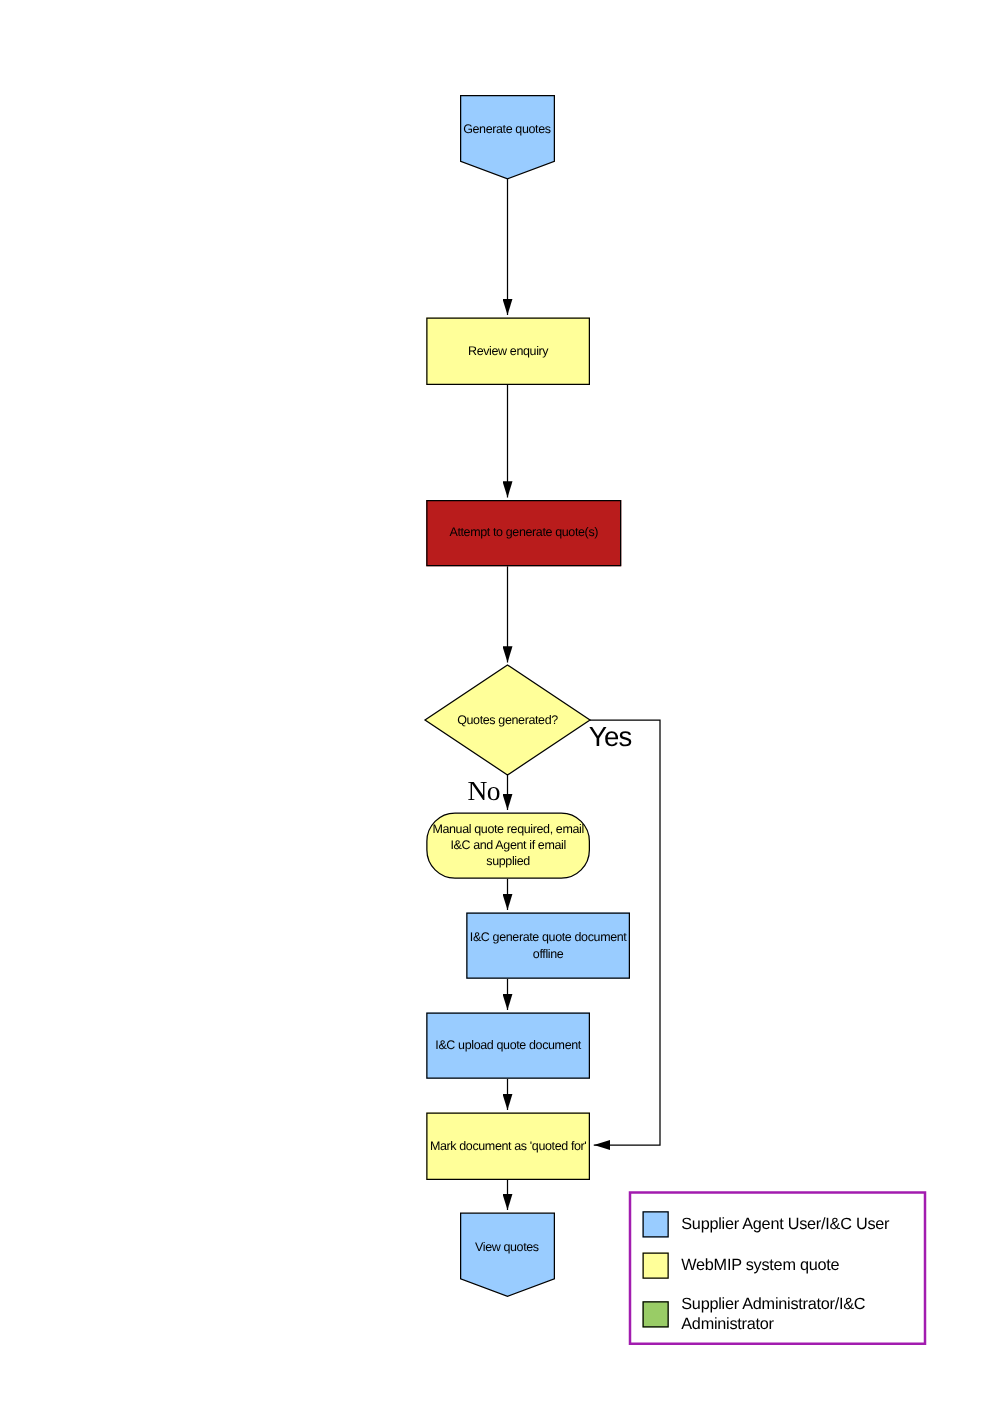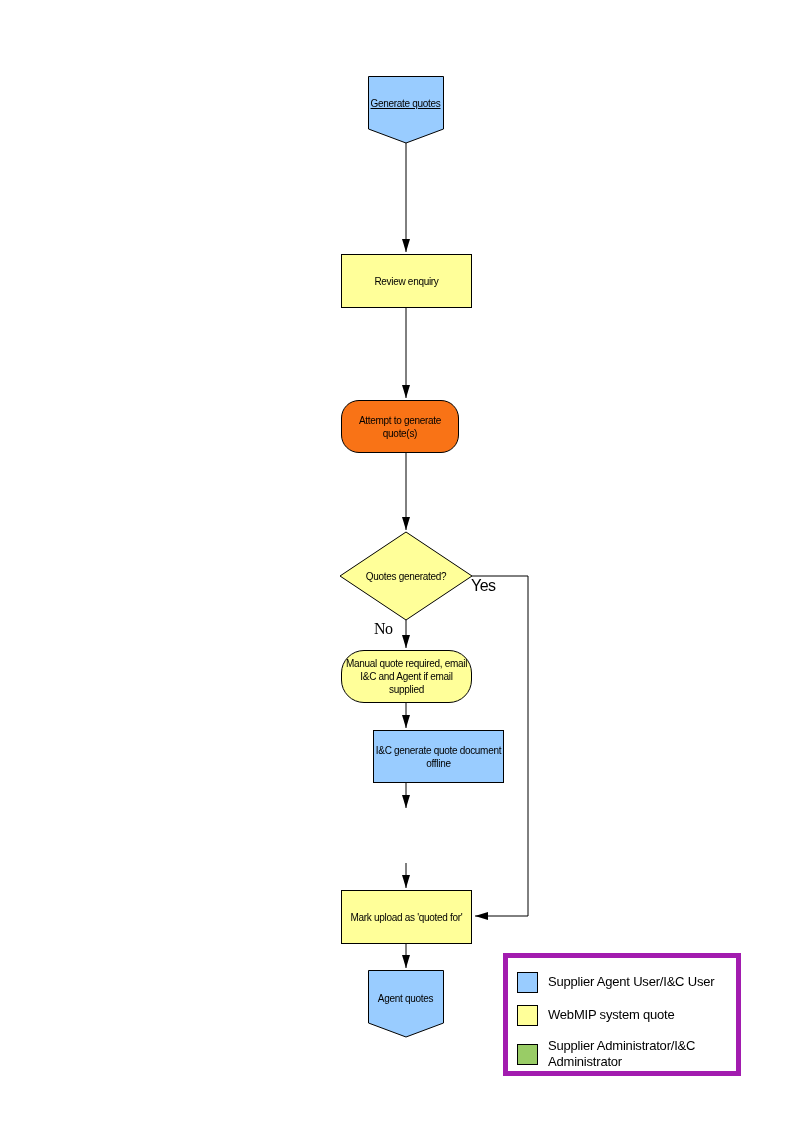--- a/index.html
+++ b/index.html
@@ -36,30 +36,30 @@
     align-items: center;
     justify-content: center;
     text-align: center;
     font-size: 10px;
     line-height: 1.3;
     letter-spacing: -0.3px;
     color: #000;
   }
   .branch-label {
     position: absolute;
-    font-size: 16px;
+    font-size: 22px;
     letter-spacing: -0.5px;
     color: #000;
     white-space: nowrap;
   }
   .legend {
     position: absolute;
     left: 503px; top: 953px;
     width: 238px; height: 123px;
-    border: 5px solid #a21caf;
+    border: 2px solid #a21caf;
     background: #ffffff;
     display: flex;
     flex-direction: column;
     justify-content: flex-start;
     gap: 12px;
     padding: 14px 10px 10px 9px;
   }
   .legend-row {
     display: flex;
     align-items: center;
@@ -99,48 +99,51 @@
     <line x1="406" y1="944" x2="406" y2="968" stroke="#000" stroke-width="1" marker-end="url(#arrowhead)"></line>
     <path d="M472,576 L528,576 L528,916 L475,916" fill="none" stroke="#000" stroke-width="1" marker-end="url(#arrowhead)"></path>
 
     <polygon points="368.5,76.5 443.5,76.5 443.5,129 406,143 368.5,129" stroke="#000" stroke-width="1" fill="#99CCFF"></polygon>
 
     <polygon points="406,532 472,576 406,620 340,576" stroke="#000" stroke-width="1" fill="#FFFF99"></polygon>
 
     <polygon points="368.5,970.5 443.5,970.5 443.5,1023 406,1037 368.5,1023" stroke="#000" stroke-width="1" fill="#99CCFF"></polygon>
   </svg>
 
-  <div class="shape-label" style="left:368px; top:84px; width:75px; height:38px;text-decoration:underline;">Generate quotes</div>
+  <div class="shape-label" style="left:368px; top:84px; width:75px; height:38px;">Generate quotes</div>
 
   <div class="shape-label" style="left:364px; top:558px; width:84px; height:36px;">Quotes generated?</div>
 
-  <div class="shape-label" style="left:368px; top:984px; width:75px; height:28px;">Agent quotes</div>
+  <div class="shape-label" style="left:368px; top:984px; width:75px; height:28px;">View quotes</div>
 
   <div class="branch-label" style="left:471px; top:577px;">Yes</div>
   <div class="branch-label" style="left:374px; top:620px;font-family:Liberation Serif, serif;">No</div>
 
   <div class="node" style="left: 341px; top: 254px; width: 131px; height: 54px; background-color: rgb(255, 255, 153);">
     <span>Review enquiry</span>
   </div>
 
-  <div class="node" style="left: 341px; top: 400px; width: 118px; height: 53px; background-color: #f97316; border-radius: 18px;">
+  <div class="node" style="left: 341px; top: 400px; width: 156px; height: 53px; background-color: #b91c1c;">
     <span>Attempt to generate quote(s)</span>
   </div>
 
   <div class="node" style="left: 341px; top: 650px; width: 131px; height: 53px; background-color: rgb(255, 255, 153); border-radius: 23px;">
     <span>Manual quote required, email I&amp;C and Agent if email supplied</span>
   </div>
 
   <div class="node" style="left: 341px; top: 730px; width: 131px; height: 53px; background-color: rgb(153, 204, 255); margin-left: 32px;">
     <span>I&amp;C generate quote document offline</span>
   </div>
 
+  <div class="node" style="left: 341px; top: 810px; width: 131px; height: 53px; background-color: rgb(153, 204, 255);">
+    <span>I&amp;C upload quote document</span>
+  </div>
 
   <div class="node" style="left: 341px; top: 890px; width: 131px; height: 54px; padding: 2px 0px; background-color: rgb(255, 255, 153);">
-    <span>Mark upload as 'quoted for'</span>
+    <span>Mark document as 'quoted for'</span>
   </div>
 
   <div class="legend">
     <div class="legend-row">
       <div class="legend-swatch" style="background-color: rgb(153, 204, 255);"></div>
       <div class="legend-text">Supplier Agent User/I&amp;C User</div>
     </div>
     <div class="legend-row">
       <div class="legend-swatch" style="background-color: rgb(255, 255, 153);"></div>
       <div class="legend-text">WebMIP system quote</div>

